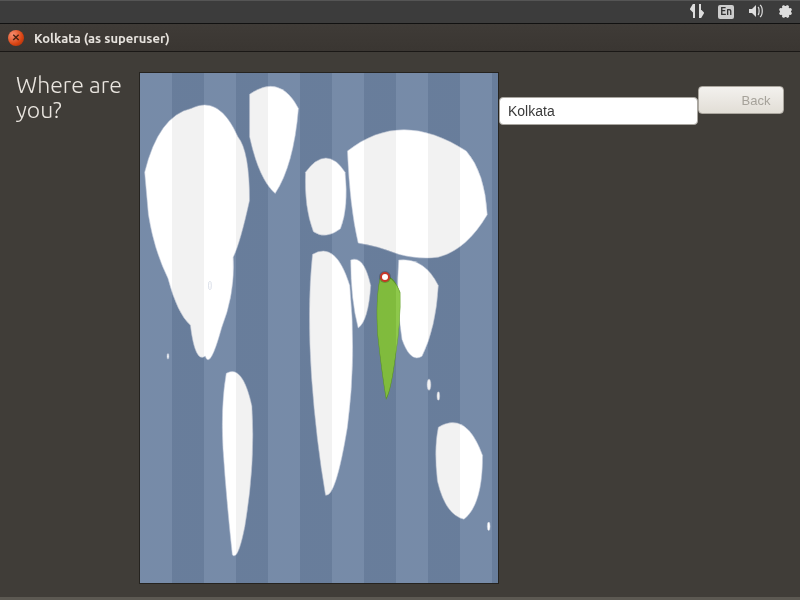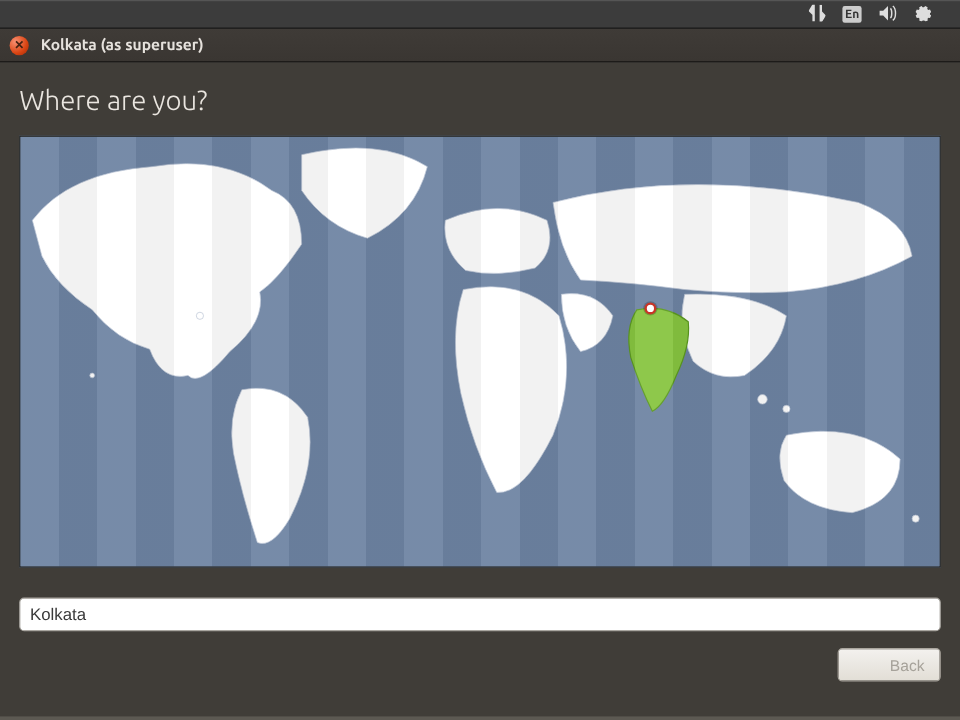--- a/index.html
+++ b/index.html
@@ -6,21 +6,21 @@
   html, body { width: 800px; height: 600px; overflow: hidden; font-family: "Ubuntu", "Segoe UI", Arial, sans-serif; }
   body { background: #2b2b2b; }
   .menubar {
     height: 24px;
     background: #3c3c3c;
     border-top: 1px solid #555;
     border-bottom: 1px solid #111;
     display: flex;
     justify-content: flex-end;
     align-items: center;
-    padding: 0 24px;
+    padding: 0 8px;
     gap: 14px;
     color: #ddd;
     font-size: 12px;
   }
   .menubar .lang {
     background: #ccc;
     color: #333;
     border-radius: 2px;
     padding: 0 2px;
     font-weight: bold;
@@ -46,21 +46,21 @@
     background: radial-gradient(circle at 30% 30%, #f99072, #d94412 60%, #992808);
     display: flex; align-items: center; justify-content: center;
     font-size: 10px; color: #472212; font-weight: bold;
     cursor: pointer;
   }
   .content {
     background: #403d38;
     height: calc(600px - 24px - 28px);
     padding: 20px 16px 16px 16px;
     display: flex;
-    flex-direction: column;
+    flex-direction: row;
     color: #eae6e0;
   }
   .headline {
     font-size: 23px;
     font-weight: 300;
     margin-bottom: 16px;
   }
   .map-wrap {
     flex: 0 0 360px;
     background: #6e84a3;

